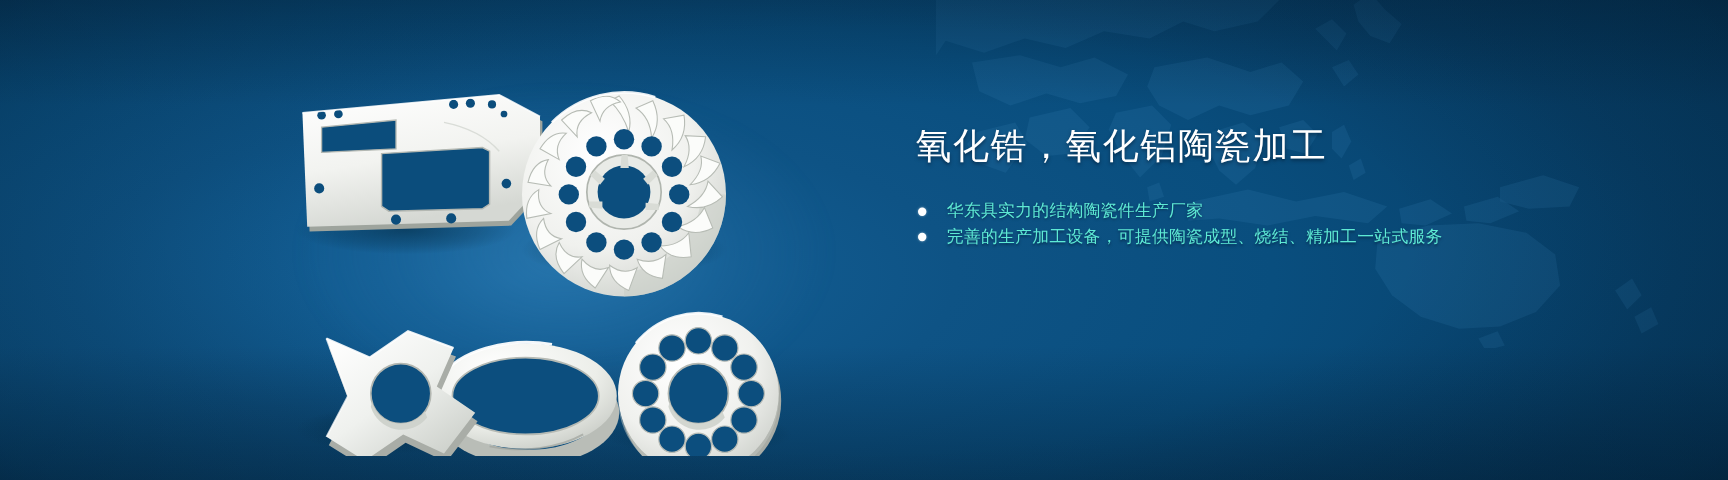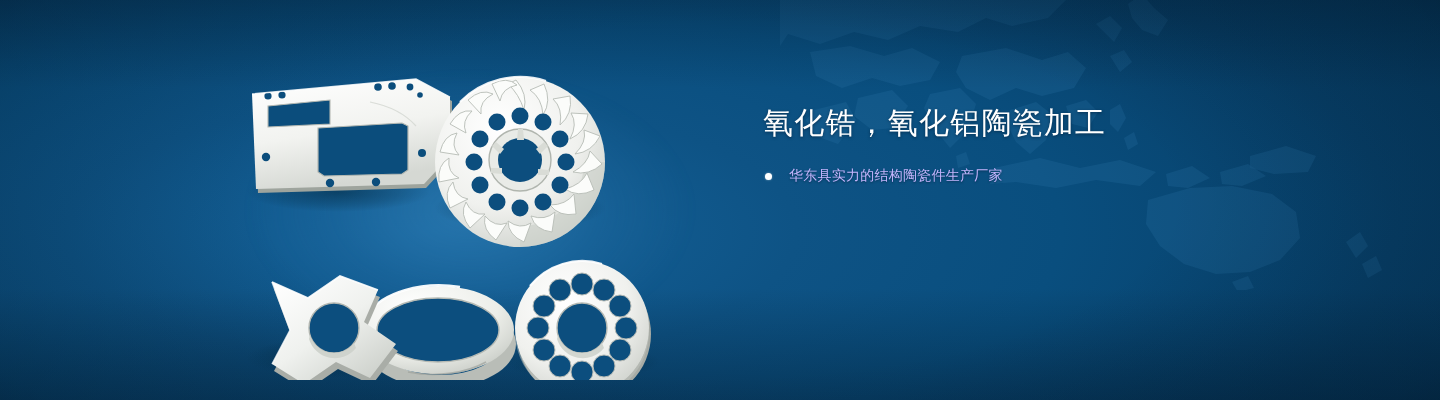--- a/index.html
+++ b/index.html
@@ -57,21 +57,21 @@
     text-shadow:0 1px 3px rgba(0,20,40,.55);
   }
   .bullets{
     list-style:none;
     margin:0; padding:0;
     margin-top:27px;
   }
   .bullets li{
     position:relative;
     padding-left:26px;
-    color:#c4b5fd;
+    color:#5eead4;
     font-size:14px;
     line-height:21.5px;
     letter-spacing:.25px;
     white-space:nowrap;
     text-shadow:0 1px 2px rgba(0,18,36,.5);
   }
   .bullets li .dot{
     position:absolute;
     left:2px; top:7.5px;
     width:7px; height:7px;
@@ -334,16 +334,20 @@
   </div>
 
   <div class="copy">
     <div class="headline">氧化锆，氧化铝陶瓷加工</div>
 
     <ul class="bullets">
       <li>
         <span class="dot"></span>
         <span>华东具实力的结构陶瓷件生产厂家</span>
       </li>
+      <li>
+        <span class="dot"></span>
+        <span>完善的生产加工设备，可提供陶瓷成型、烧结、精加工一站式服务</span>
+      </li>
     </ul>
   </div>
 
 </div>
 
 </body></html>

